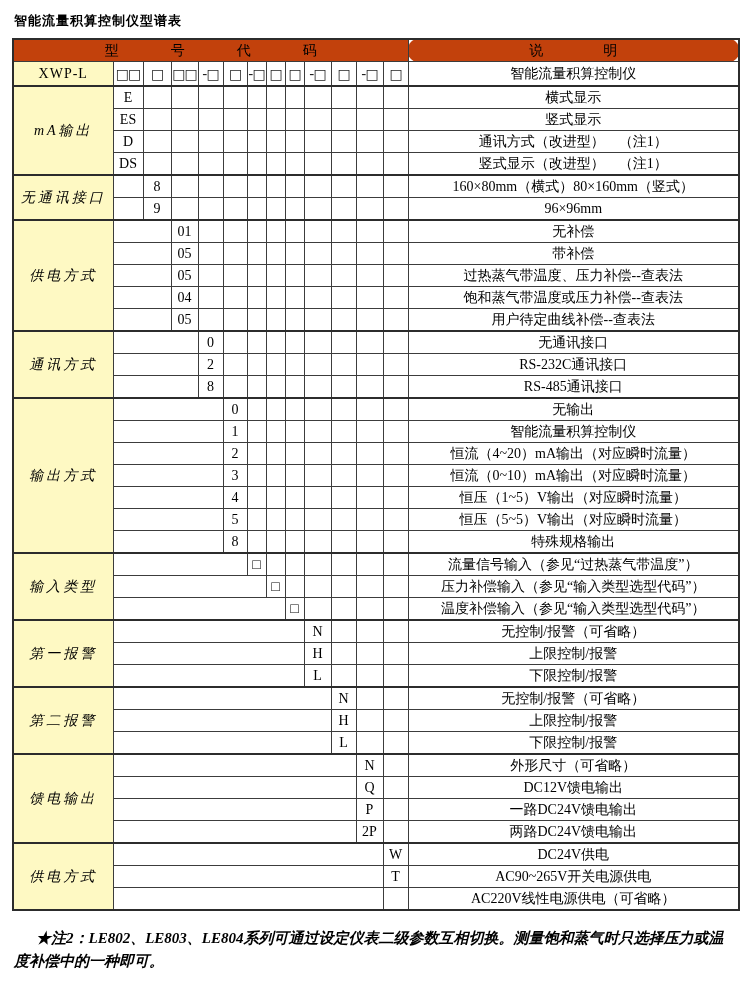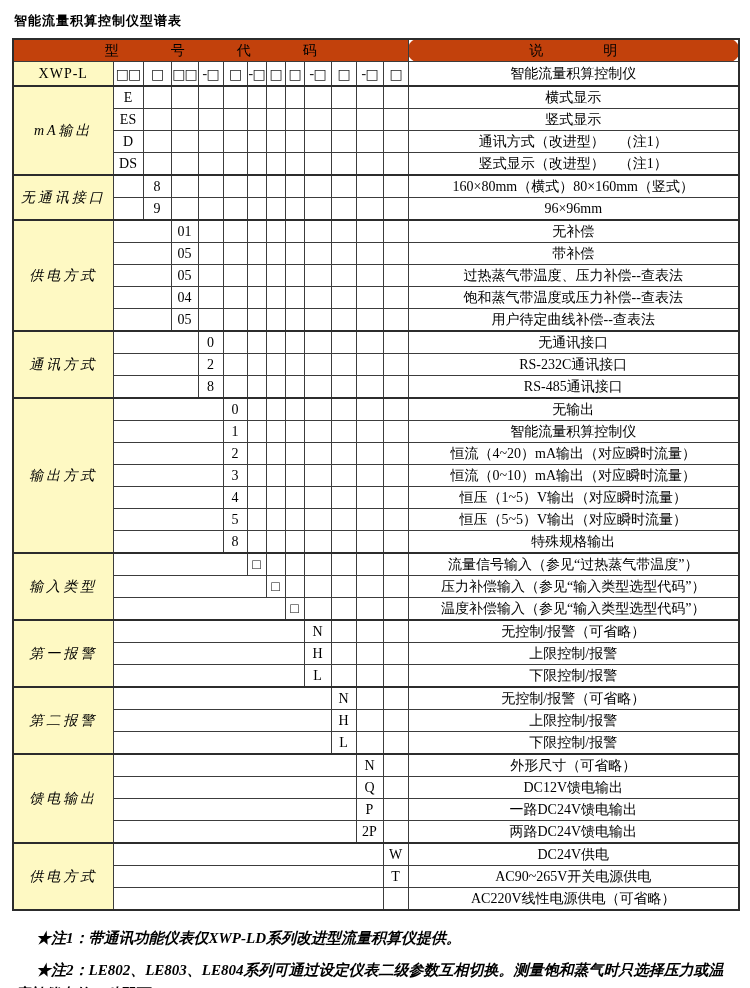--- a/index.html
+++ b/index.html
@@ -473,16 +473,15 @@
         </tr>
         <tr>
           <td class="open" colspan="11"></td>
           <td class="c"></td>
           <td class="d">AC220V线性电源供电（可省略）</td>
         </tr>
       </tbody>
   </table>
 
   <div class="notes">
-    <p>★注1：带通讯功能仪表仅XWP-LD系列改进型流量积算仪提供。</p>
     <p>★注2：LE802、LE803、LE804系列可通过设定仪表二级参数互相切换。测量饱和蒸气时只选择压力或温度补偿中的一种即可。</p>
   </div>
 </div>
 
 </body></html>

